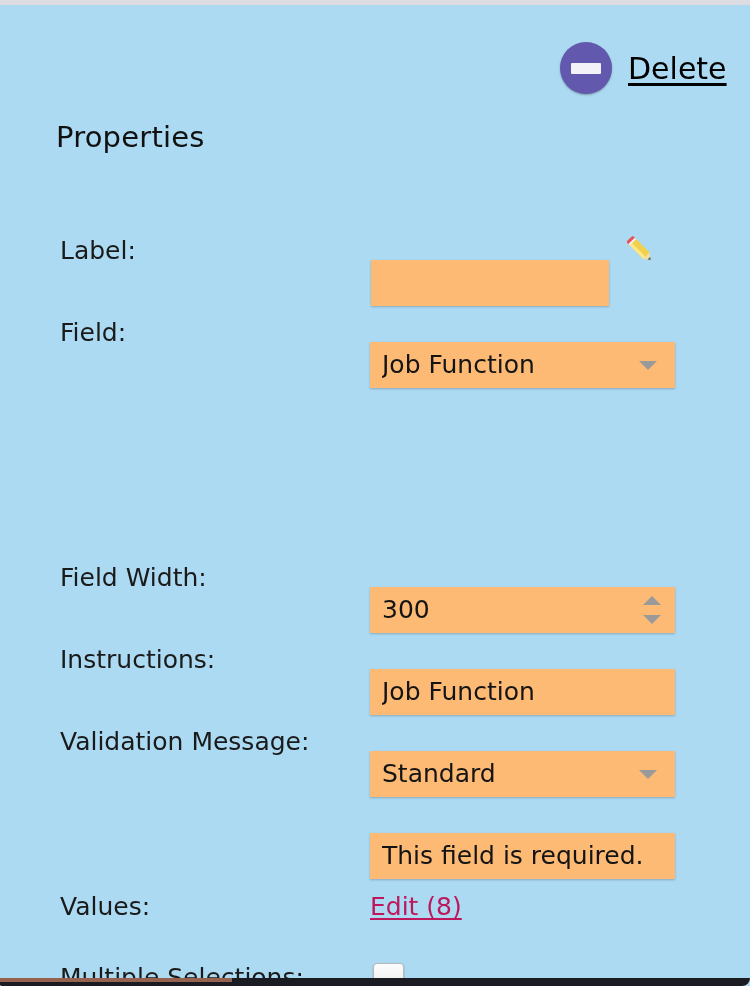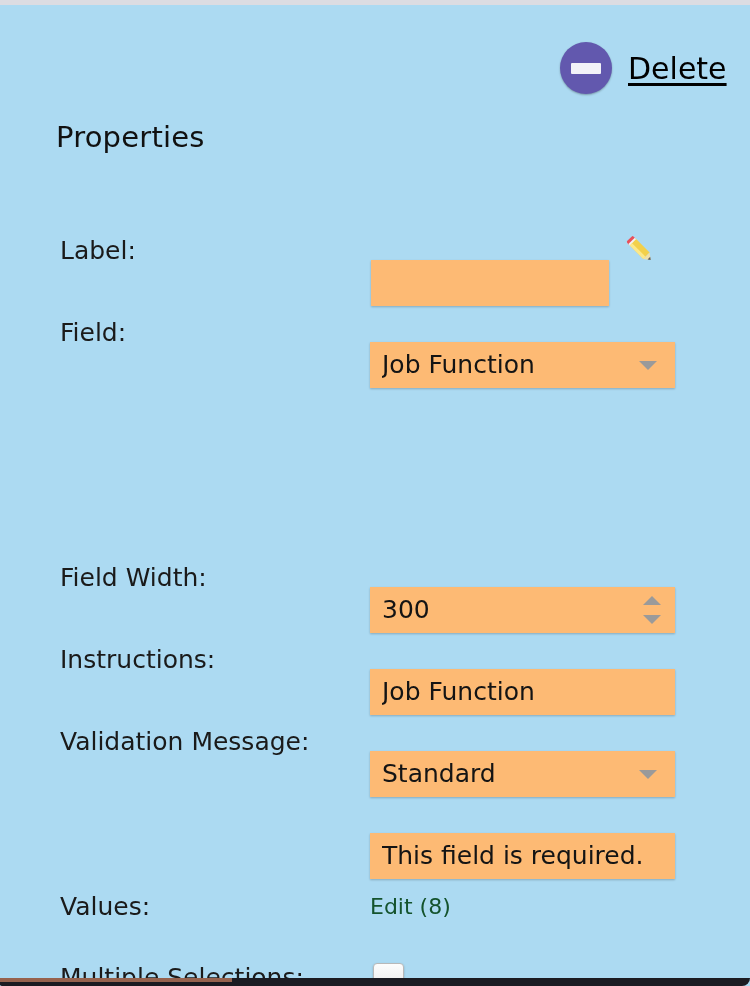--- a/index.html
+++ b/index.html
@@ -156,22 +156,23 @@
     height: 42px;
   }
 
   
   #values-row .row-label { left: 60px; }
   #edit-values-link {
     position: absolute;
     left: 370px;
     top: 0;
     line-height: 46px;
-    font-size: 22px;
-    color: #14532d;
+    font-size: 25px;
+    color: #be185d;
+    text-decoration: underline;
     text-underline-offset: 3px;
     cursor: pointer;
     white-space: nowrap;
   }
 
   
   #multi-row {
     position: absolute;
     left: 0;
     top: 955px;

